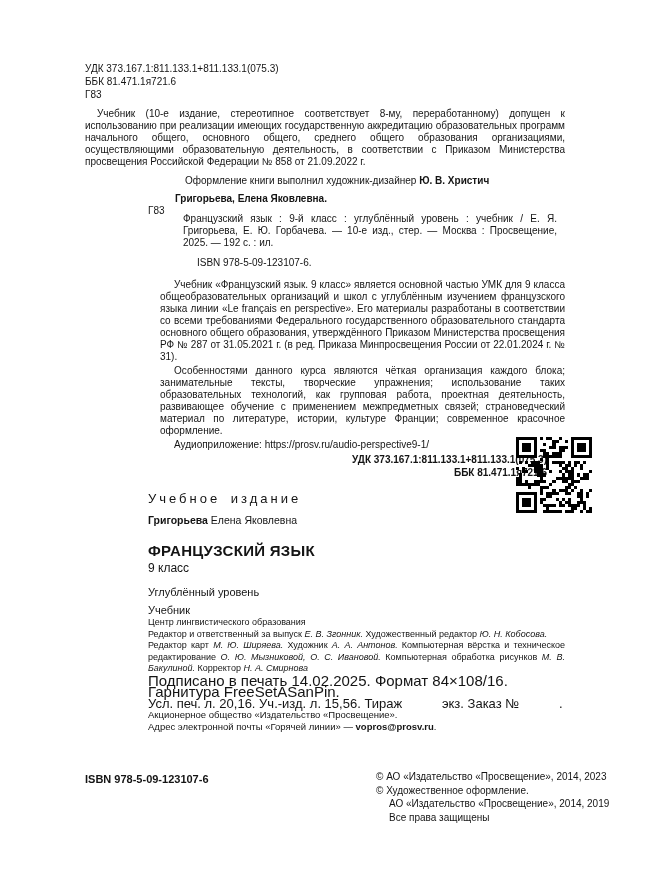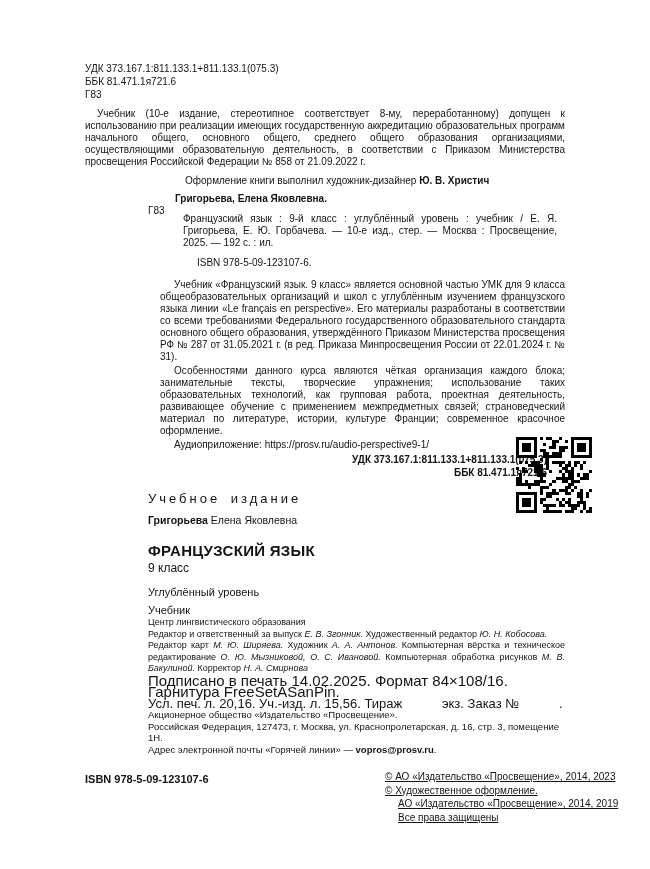--- a/index.html
+++ b/index.html
@@ -37,21 +37,21 @@
   .department{margin-top:13px;}
   .credits1{margin-top:2px;}
   .credits2{text-align:justify;}
   .print-line{margin-top:9px;font-size:15px;}
   .volume-line{margin-top:2px;font-size:13px;white-space:pre-wrap;}
   .publisher{margin-top:7px;font-size:9.5px;}
   .address{font-size:9.5px;}
   .hotline{margin-top:7px;font-size:9.5px;}
   .qr{position:absolute;left:516px;top:437px;width:76px;height:76px;}
   .footer-isbn{position:absolute;left:85px;top:773px;font-size:11px;font-weight:bold;}
-  .copyright{position:absolute;left:385px;top:770px;font-size:10px;line-height:13.5px;text-decoration:underline;}
+  .copyright{position:absolute;left:376px;top:770px;font-size:10px;line-height:13.5px;}
   .copyright .ind{padding-left:13px;}
 </style>
 </head>
 <body>
 
 <div class="page">
   <div class="content">
 
     <div class="top-codes">
       <div>УДК 373.167.1:811.133.1+811.133.1(075.3)</div>
@@ -96,21 +96,20 @@
     <div class="level">Углублённый уровень</div>
     <div class="kind">Учебник</div>
 
     <div class="imprint">
       <p class="department">Центр лингвистического образования</p>
       <p class="credits1"><span>Редактор и ответственный за выпуск </span><span style="font-style: italic;">Е. В. Згонник.</span><span> Художественный редактор </span><span style="font-style: italic;">Ю. Н. Кобосова.</span></p>
       <p class="credits2"><span>Редактор карт </span><span style="font-style: italic;">М. Ю. Ширяева.</span><span> Художник </span><span style="font-style: italic;">А. А. Антонов.</span><span> Компьютерная вёрстка и техническое редактирование </span><span style="font-style: italic;">О. Ю. Мызниковой, О. С. Ивановой.</span><span> Компьютерная обработка рисунков </span><span style="font-style: italic;">М. В. Бакулиной.</span><span> Корректор </span><span style="font-style: italic;">Н. А. Смирнова</span></p>
       <p class="print-line">Подписано в печать 14.02.2025. Формат 84×108/16. Гарнитура FreeSetASanPin.</p>
       <p class="volume-line">Усл. печ. л. 20,16. Уч.-изд. л. 15,56. Тираж&nbsp;&nbsp;&nbsp;&nbsp;&nbsp;&nbsp;&nbsp;&nbsp;&nbsp;&nbsp; экз. Заказ №&nbsp;&nbsp;&nbsp;&nbsp;&nbsp;&nbsp;&nbsp;&nbsp;&nbsp;&nbsp; .</p>
       <p class="publisher">Акционерное общество «Издательство «Просвещение».</p>
-      <p class="address">Российская Федерация, 127473, г. Москва, ул. Краснопролетарская, д. 16, стр. 3, помещение 1Н.</p>
       <p class="hotline"><span>Адрес электронной почты «Горячей линии» — </span><span style="font-weight: bold;">vopros@prosv.ru</span><span>.</span></p>
     </div>
 
   </div>
 
   <div class="qr"><svg viewBox="0 0 25 25" width="100%" height="100%" shape-rendering="crispEdges" fill="#000">
         <rect x="8" y="0" width="1" height="1"></rect>
         <rect x="10" y="0" width="1" height="1"></rect>
         <rect x="11" y="0" width="1" height="1"></rect>
         <rect x="14" y="0" width="1" height="1"></rect>

